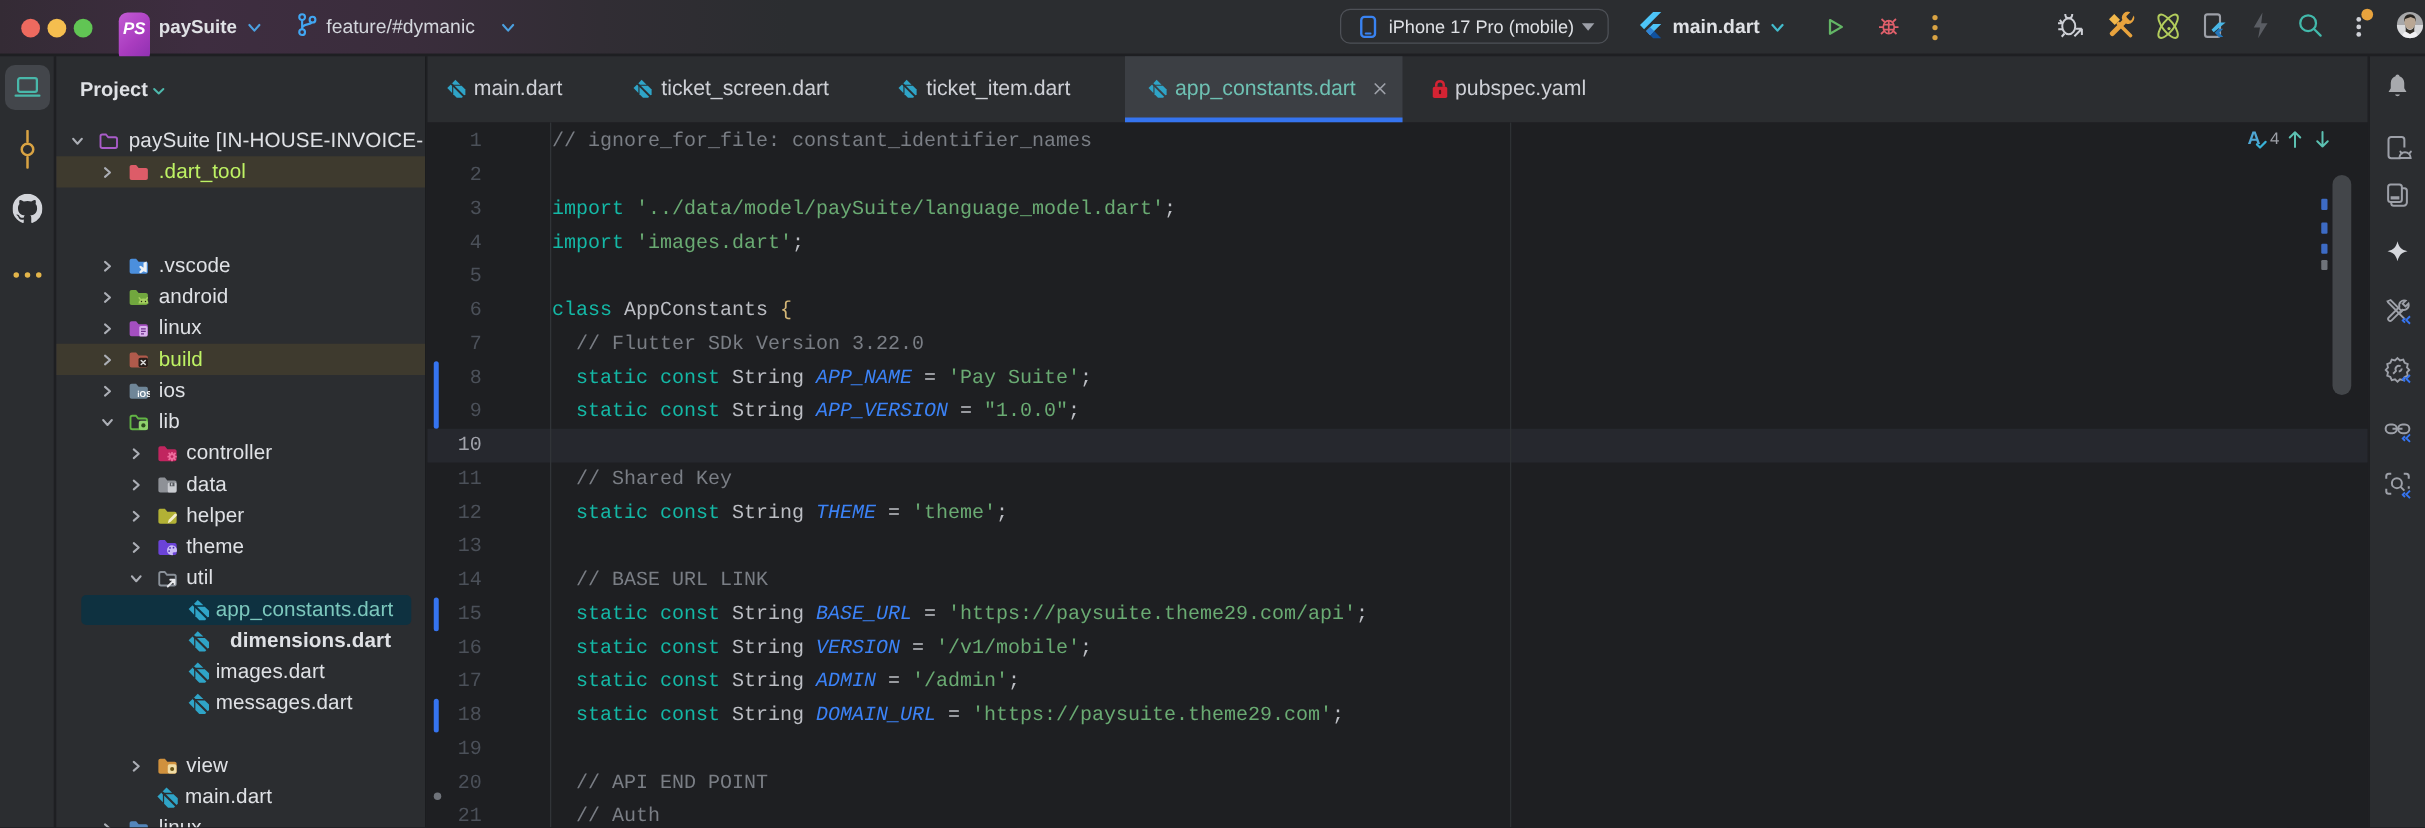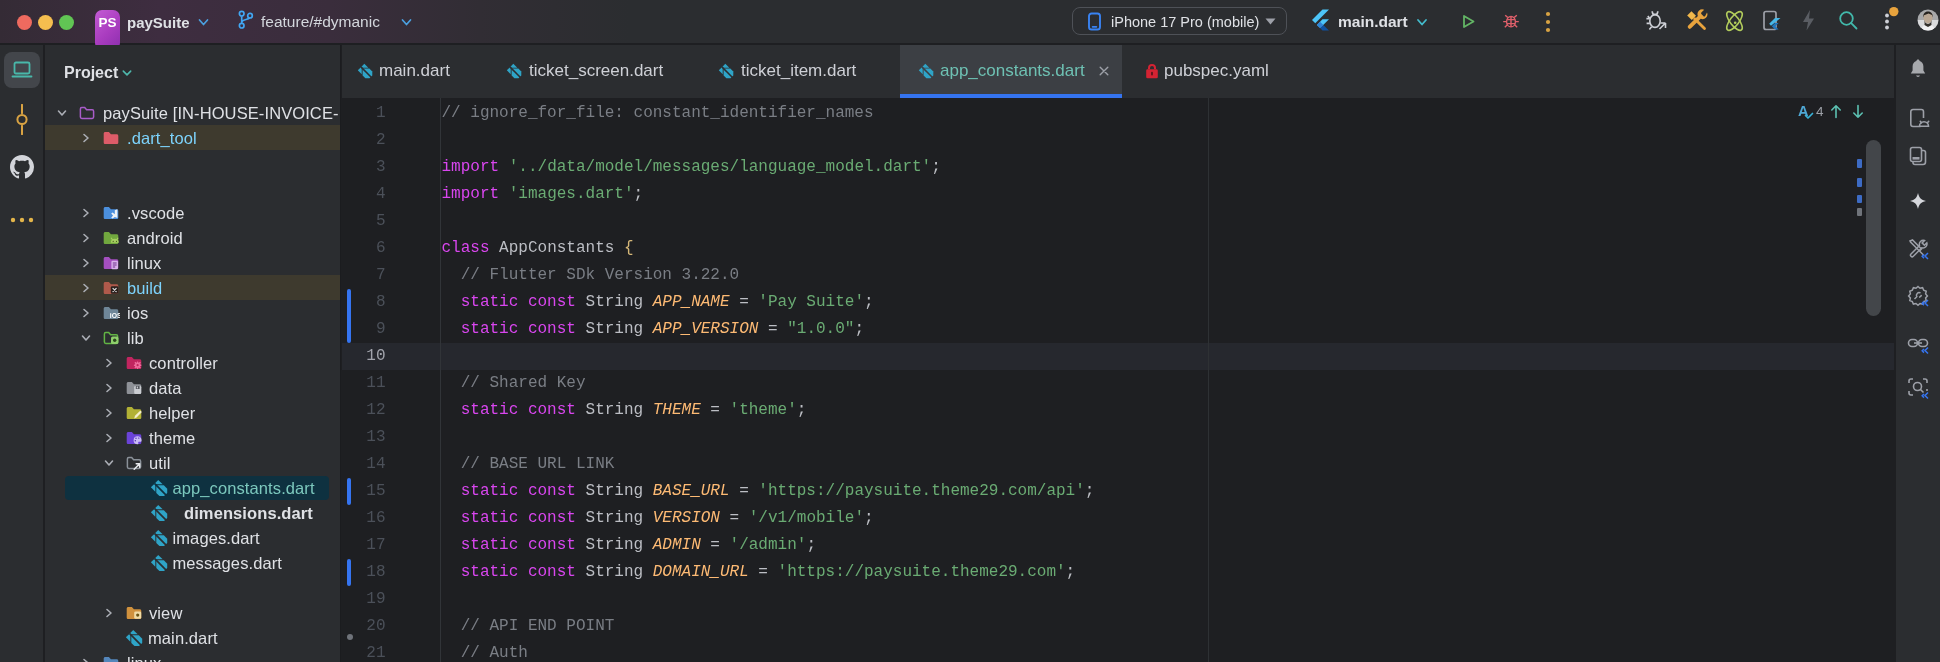--- a/index.html
+++ b/index.html
@@ -15,57 +15,57 @@
   .tl { position:absolute; top:14.5px; width:15px; height:15px; border-radius:50%; }
 
   
   #leftstrip { position:absolute; left:0; top:45px; width:44px; height:617px; background:#2b2d30; border-right:1px solid #1e1f22; }
 
   
   #project { position:absolute; left:45px; top:45px; width:296px; height:617px; background:#2b2d30; border-right:1px solid #1b1c1f; overflow:hidden; }
   .row { position:absolute; left:0; width:296px; height:25px; }
   .rowband { background:#3e3a2e; }
   .rlabel { position:absolute; top:50%; transform:translateY(-50%); font-size:16.5px; color:#dfe1e5; white-space:nowrap; letter-spacing:0.1px;}
-  .dim { color:#7dd3fc; }
+  .dim { color:#bef264; }
   .chev { position:absolute; top:50%; transform:translateY(-50%); width:14px; height:14px; }
   .ticon { position:absolute; top:50%; transform:translateY(-50%); width:18px; height:18px; }
 
   
   #tabbar { position:absolute; left:342px; top:45px; width:1552px; height:53px; background:#2b2d30; }
   #activetab { position:absolute; left:558px; top:0; width:222px; height:53px; background:#3c3f44; }
   #tabline { position:absolute; left:558px; top:49px; width:222px; height:4px; background:#3574f0; }
   .tabtext { position:absolute; top:26px; transform:translateY(-50%); font-size:17px; color:#ced0d6; white-space:nowrap; }
   .tabicon { position:absolute; top:18px; width:16px; height:16px; }
 
   
   #editor { position:absolute; left:342px; top:98px; width:1552px; height:564px; background:#1e1f22; }
   #caretline { position:absolute; left:0; top:245px; width:1552px; height:27px; background:#26282e; }
   #gutterline { position:absolute; left:98px; top:0; width:1px; height:564px; background:#313438; }
   #wrapguide { position:absolute; left:866px; top:0; width:1px; height:564px; background:#2e3134; }
   pre.code { position:absolute; top:2px; font-family:"Liberation Mono", monospace; font-size:16px; line-height:27px; }
   #gutter { left:0; width:43.5px; text-align:right; color:#4b5059; }
   #codebody { left:99.5px; color:#bcbec4; }
   .cm { color:#7a7e85; } 
-  .kw { color:#d946ef; } 
+  .kw { color:#14b8a6; } 
   .st { color:#6aab73; } 
-  .cn { color:#fdba74; font-style:italic; } 
+  .cn { color:#3b82f6; font-style:italic; } 
   .br { color:#d5b778; } 
   .chbar { position:absolute; left:5px; width:4px; border-radius:2px; background:#3574f0; }
 
   
   #rightstrip { position:absolute; left:1895px; top:45px; width:45px; height:617px; background:#2b2d30; border-left:1px solid #1e1f22; }
 </style>
 </head>
 <body>
 <div id="app">
   <div id="titlebar">
     <div class="tl" style="left:17px; background:#ee6a5f;"></div>
     <div class="tl" style="left:38px; background:#f5be4f;"></div>
     <div class="tl" style="left:59px; background:#61c554;"></div>
-    <div class="abs" style="left:95px;top:10px;width:25px;height:40px;border-radius:7px;background:linear-gradient(135deg,#c35bd4 0%,#a93cbf 55%,#8b2fae 100%);color:#fff;font-size:13.5px;font-weight:bold;text-align:center;line-height:25px;">PS</div>
+    <div class="abs" style="left:95px;top:10px;width:25px;height:40px;border-radius:7px;background:linear-gradient(135deg,#c35bd4 0%,#a93cbf 55%,#8b2fae 100%);color:#fff;font-size:13.5px;font-weight:bold;text-align:center;line-height:25px;font-style:italic;">PS</div>
     <div class="abs" style="left:127px;top:22px;transform:translateY(-50%);font-size:15px;font-weight:700;color:#dfe1e5;">paySuite</div>
     <svg class="abs" style="left:197px;top:16px;" width="13" height="13" viewBox="0 0 13 13">
         <path d="M2.5 4 L6.5 8.5 L10.5 4" fill="none" stroke="#4ba0e0" stroke-width="1.7" stroke-linecap="round" stroke-linejoin="round"></path>
       </svg>
     <svg class="abs" style="left:235px;top:9px;" width="20" height="22" viewBox="0 0 20 22">
         <g fill="none" stroke="#41a6f2" stroke-width="1.7">
           <circle cx="6.7" cy="4.7" r="2.3"></circle>
           <circle cx="6.7" cy="16.7" r="2.3"></circle>
           <circle cx="15" cy="6.7" r="2.3"></circle>
           <path d="M6.7 7.2 V14.3 M6.7 13.8 C6.7 9.8 12.8 11.2 14.5 9"></path>
@@ -523,21 +523,21 @@
 14
 15
 16
 17
 18
 19
 20
 21</pre>
 <pre class="code" id="codebody"><span class="cm">// ignore_for_file: constant_identifier_names</span>
 
-<span class="kw">import</span> <span class="st">'../data/model/messages/language_model.dart'</span>;
+<span class="kw">import</span> <span class="st">'../data/model/paySuite/language_model.dart'</span>;
 <span class="kw">import</span> <span class="st">'images.dart'</span>;
 
 <span class="kw">class</span> AppConstants <span class="br">{</span>
   <span class="cm">// Flutter SDk Version 3.22.0</span>
   <span class="kw">static const</span> String <span class="cn">APP_NAME</span> = <span class="st">'Pay Suite'</span>;
   <span class="kw">static const</span> String <span class="cn">APP_VERSION</span> = <span class="st">"1.0.0"</span>;
 
   <span class="cm">// Shared Key</span>
   <span class="kw">static const</span> String <span class="cn">THEME</span> = <span class="st">'theme'</span>;
 

